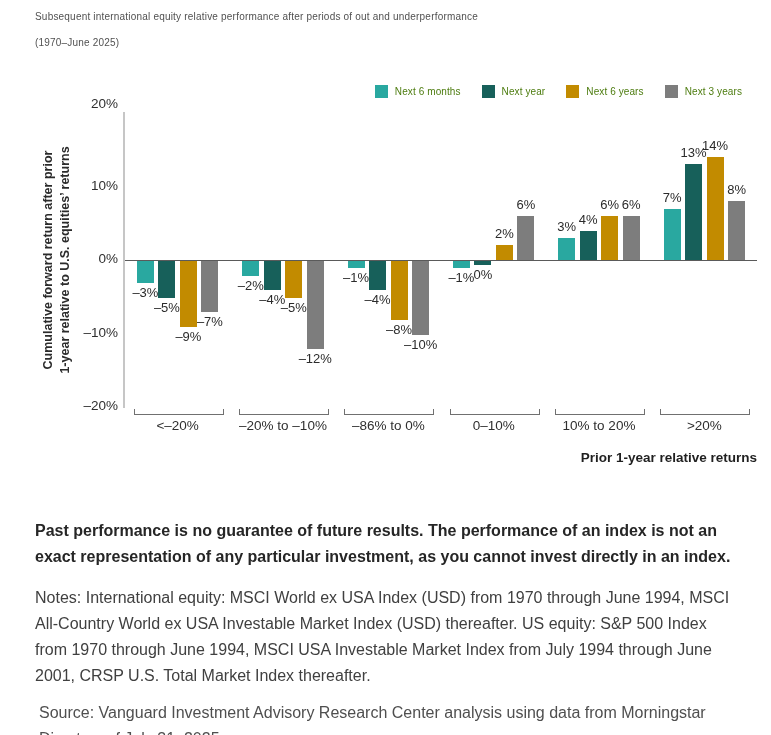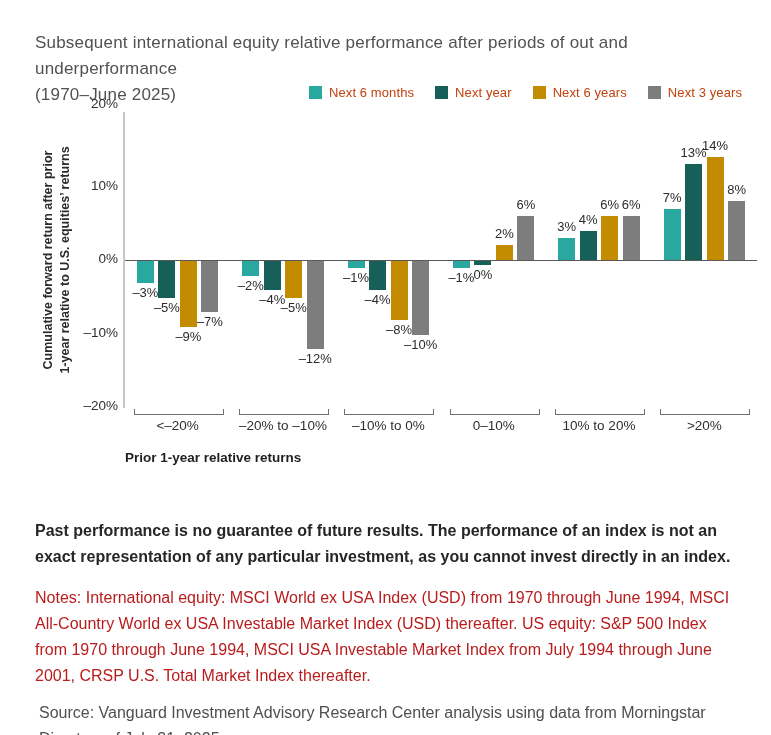--- a/index.html
+++ b/index.html
@@ -1,47 +1,47 @@
 <!DOCTYPE html>
 <html><head>
 <meta charset="utf-8">
 <style>
   html,body{margin:0;padding:0;background:#ffffff;}
   body{font-family:"Liberation Sans",sans-serif;}
   #page{position:relative;width:771px;height:735px;background:#ffffff;overflow:hidden;}
 
-  .title{position:absolute;left:35px;top:30px;width:710px;font-size:17px;line-height:26px;
+  .title{position:absolute;left:35px;top:4px;width:710px;font-size:10px;line-height:26px;
          color:#515151;letter-spacing:.2px;}
 
   .legend{position:absolute;top:85px;right:29px;display:flex;align-items:center;gap:21px;}
   .legend-item{display:flex;align-items:center;gap:7px;}
   .legend-swatch{width:13px;height:13px;display:inline-block;}
-  .legend-label{font-size:13px;color:#c2410c;letter-spacing:.1px;}
+  .legend-label{font-size:10px;color:#4d7c0f;letter-spacing:.1px;}
 
   .y-axis-label{position:absolute;left:57px;top:260px;width:320px;
                 transform:translate(-50%,-50%) rotate(-90deg);
                 font-size:12.5px;font-weight:bold;color:#2b2b2b;text-align:center;line-height:17px;}
 
   .y-axis-line{position:absolute;left:123px;top:112px;width:2px;height:296px;background:#c6c6c6;}
   .zero-line{position:absolute;left:125px;top:260px;width:632px;height:1px;background:#5a5a5a;}
   .ytick{position:absolute;width:58px;text-align:right;font-size:13.5px;color:#2f2f2f;}
 
   .bar{position:absolute;width:17px;}
   .bar-label{position:absolute;width:46px;text-align:center;font-size:13px;color:#2b2b2b;}
 
   .bracket{position:absolute;top:409px;height:5px;
            border-left:1.5px solid #707070;border-right:1.5px solid #707070;border-bottom:1.5px solid #707070;}
   .cat-label{position:absolute;top:418px;width:120px;text-align:center;font-size:13.5px;color:#2f2f2f;}
 
-  .x-axis-label{position:absolute;left:125px;top:450px;width:632px;text-align:left;
+  .x-axis-label{position:absolute;left:125px;top:450px;width:632px;text-align:right;
                 font-size:13.5px;font-weight:bold;color:#1f1f1f;}
 
   .footer{position:absolute;left:35px;top:518px;width:708px;font-size:16px;line-height:26px;}
   .disclaimer{font-weight:bold;color:#262626;margin:0 0 15px 0;}
-  .notes{color:#b91c1c;margin:0 4px 11px 0;}
+  .notes{color:#404040;margin:0 4px 11px 0;}
   .source{color:#4f4f4f;margin:4px;}
 </style>
 </head>
 <body>
 
 <div id="page">
 
   <div class="title">
     <div>Subsequent international equity relative performance after periods of out and underperformance</div>
     <div>(1970–June 2025)</div>
@@ -110,21 +110,21 @@
     <div class="cat-label" style="left: 223px;">–20% to –10%</div>
     <div class="bar" style="left: 347.583px; width: 17px; height: 7.35px; background: rgb(41, 168, 160); top: 261px;"></div>
     <div class="bar-label" style="left: 333.083px; top: 270.35px;">–1%</div>
     <div class="bar" style="left: 369.083px; width: 17px; height: 29.4px; background: rgb(23, 96, 90); top: 261px;"></div>
     <div class="bar-label" style="left: 354.583px; top: 292.4px;">–4%</div>
     <div class="bar" style="left: 390.583px; width: 17px; height: 58.8px; background: rgb(194, 139, 0); top: 261px;"></div>
     <div class="bar-label" style="left: 376.083px; top: 321.8px;">–8%</div>
     <div class="bar" style="left: 412.083px; width: 17px; height: 73.5px; background: rgb(125, 125, 125); top: 261px;"></div>
     <div class="bar-label" style="left: 397.583px; top: 336.5px;">–10%</div>
     <div class="bracket" style="left: 344.333px; width: 88px;"></div>
-    <div class="cat-label" style="left: 328.333px;">–10% to 0%</div>
+    <div class="cat-label" style="left: 328.333px;">–86% to 0%</div>
     <div class="bar" style="left: 452.917px; width: 17px; height: 7.35px; background: rgb(41, 168, 160); top: 261px;"></div>
     <div class="bar-label" style="left: 438.417px; top: 270.35px;">–1%</div>
     <div class="bar" style="left: 474.417px; width: 17px; height: 3.5px; background: rgb(23, 96, 90); top: 261px;"></div>
     <div class="bar-label" style="left: 459.917px; top: 266.5px;">0%</div>
     <div class="bar" style="left: 495.917px; width: 17px; height: 14.7px; background: rgb(194, 139, 0); top: 245.3px;"></div>
     <div class="bar-label" style="left: 481.417px; top: 226.3px;">2%</div>
     <div class="bar" style="left: 517.417px; width: 17px; height: 44.1px; background: rgb(125, 125, 125); top: 215.9px;"></div>
     <div class="bar-label" style="left: 502.917px; top: 196.9px;">6%</div>
     <div class="bracket" style="left: 449.667px; width: 88px;"></div>
     <div class="cat-label" style="left: 433.667px;">0–10%</div>

